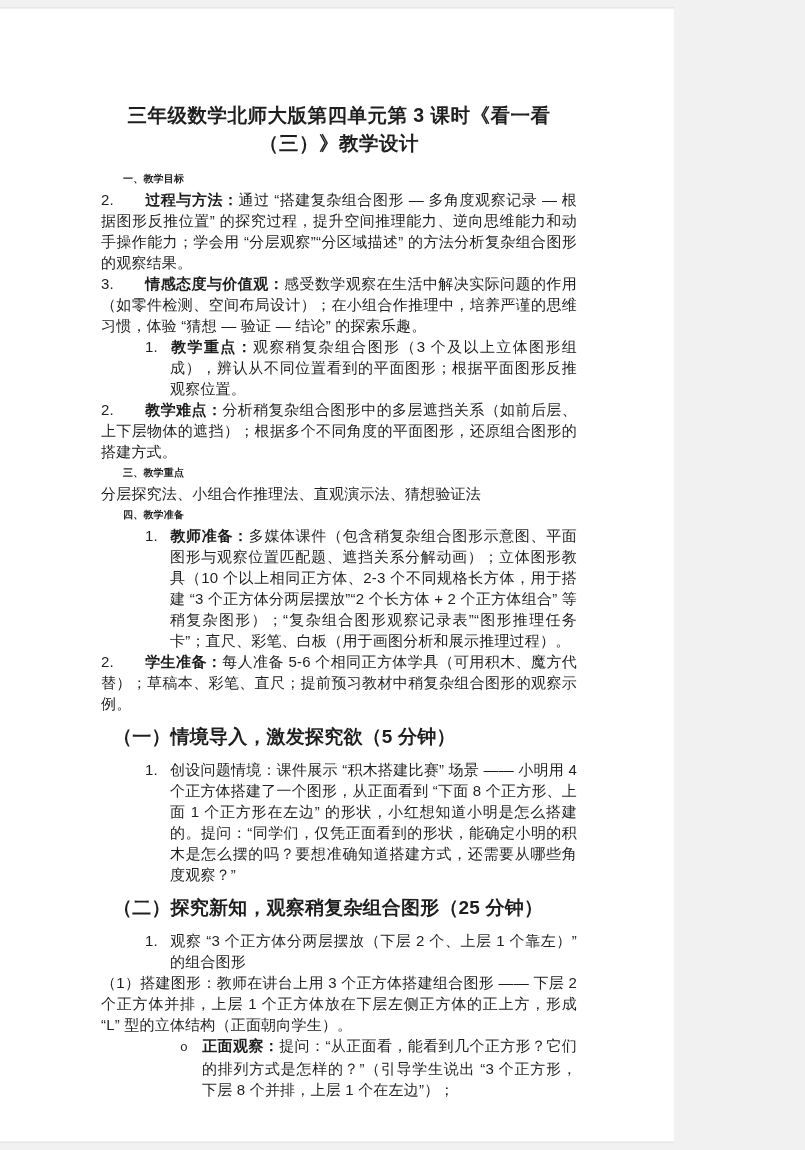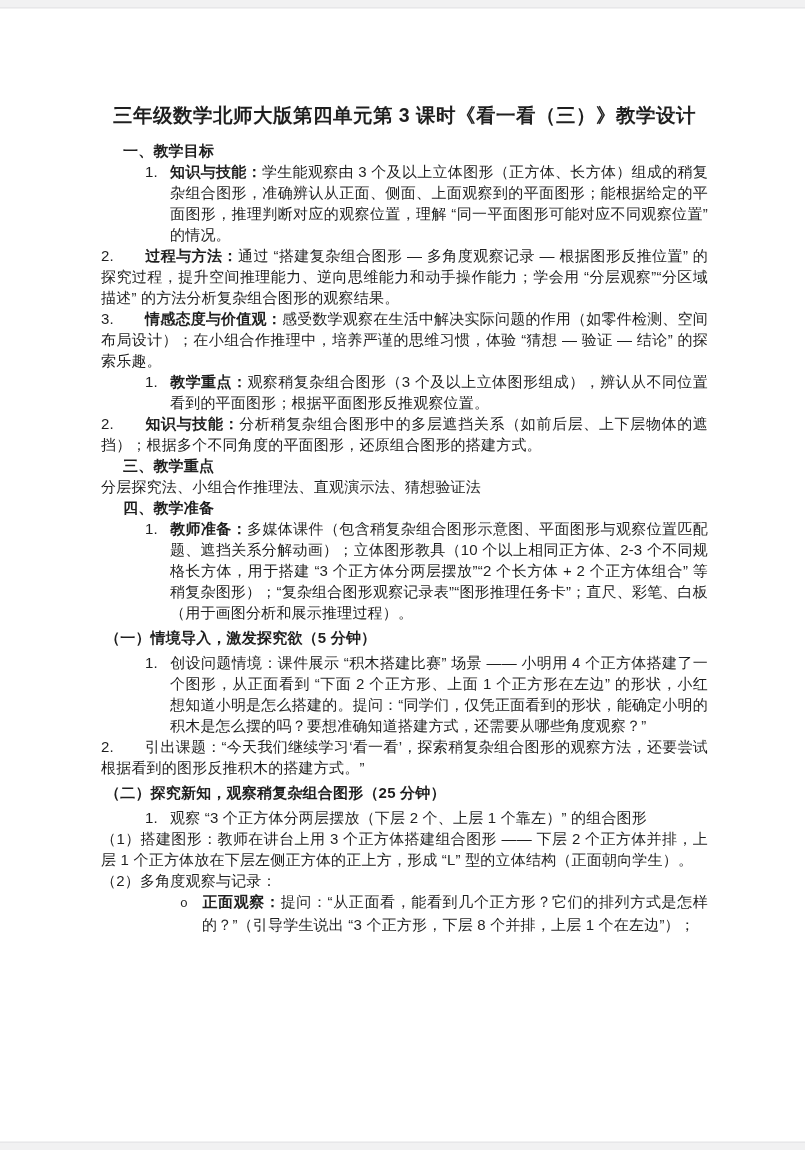--- a/index.html
+++ b/index.html
@@ -3,41 +3,41 @@
 <meta charset="utf-8">
 <style>
   * { box-sizing: border-box; }
   html, body { margin: 0; padding: 0; }
   body {
     width: 805px; height: 1150px;
     background: #f1f1f2;
     font-family: "Liberation Sans", sans-serif;
     color: #1f1f1f;
   }
-  .viewer { position: relative; width: 805px; height: 1150px; overflow: hidden; }
+  .viewer { position: relative; width: 674px; height: 1150px; overflow: hidden; }
   .edge { position: absolute; left: 0; right: 0; height: 8px; background: #f1f1f2; }
   .edge.top { top: 0; border-bottom: 1px solid #e7e7e9; }
   .edge.bottom { bottom: 0; border-top: 1px solid #e7e7e9; }
   .page {
     position: absolute; top: 9px; bottom: 9px; left: 0; right: 0;
     background: #ffffff;
     padding: 92px 97px 0 101px;
     overflow: hidden;
   }
   h1.doc-title {
     font-size: 19.5px; line-height: 28px; font-weight: 700;
     text-align: center; margin: 0 0 11px 0; letter-spacing: 0.5px;
   }
   h2.sec {
-    font-size: 15px; line-height: 21px; font-weight: 700;
+    font-size: 10px; line-height: 21px; font-weight: 700;
     margin: 0 0 0 22px; letter-spacing: 0.2px;
   }
   h3.sub {
-    font-size: 15px; line-height: 21px; font-weight: 700;
-    margin: 4px; letter-spacing: 0.2px;
+    font-size: 19px; line-height: 21px; font-weight: 700;
+    margin: 12px; letter-spacing: 0.2px;
   }
   p {
     font-size: 15px; line-height: 21px; margin: 0;
     text-align: justify; letter-spacing: 0.2px;
   }
   p.hang { padding-left: 69px; text-indent: -25px; }
   .mk { display: inline-block; width: 25px; text-indent: 0; }
   p.flat .mk { width: 44px; }
   .term { font-weight: 700; }
   p.bullet { padding-left: 101px; text-indent: -22px; }
@@ -50,40 +50,38 @@
 <body>
 
 <div class="viewer">
   <div class="edge top"></div>
 
   <div class="page">
 
     <h1 class="doc-title">三年级数学北师大版第四单元第 3 课时《看一看（三）》教学设计</h1>
 
     <h2 class="sec">一、教学目标</h2>
-    <p class="hang"><span class="mk">1.</span><span class="term">知识与技能：</span><span>学生能观察由 3 个及以上立体图形（正方体、长方体）组成的稍复杂组合图形，准确辨认从正面、侧面、上面观察到的平面图形；能根据给定的平面图形，推理判断对应的观察位置，理解 “同一平面图形可能对应不同观察位置” 的情况。</span></p>
     <p class="flat"><span class="mk">2.</span><span class="term">过程与方法：</span><span>通过 “搭建复杂组合图形 — 多角度观察记录 — 根据图形反推位置” 的探究过程，提升空间推理能力、逆向思维能力和动手操作能力；学会用 “分层观察”“分区域描述” 的方法分析复杂组合图形的观察结果。</span></p>
     <p class="flat"><span class="mk">3.</span><span class="term">情感态度与价值观：</span><span>感受数学观察在生活中解决实际问题的作用（如零件检测、空间布局设计）；在小组合作推理中，培养严谨的思维习惯，体验 “猜想 — 验证 — 结论” 的探索乐趣。</span></p>
 
     <p class="hang"><span class="mk">1.</span><span class="term">教学重点：</span><span>观察稍复杂组合图形（3 个及以上立体图形组成），辨认从不同位置看到的平面图形；根据平面图形反推观察位置。</span></p>
-    <p class="flat"><span class="mk">2.</span><span class="term">知识与技能：</span><span>分析稍复杂组合图形中的多层遮挡关系（如前后层、上下层物体的遮挡）；根据多个不同角度的平面图形，还原组合图形的搭建方式。</span></p>
+    <p class="flat"><span class="mk">2.</span><span class="term">教学难点：</span><span>分析稍复杂组合图形中的多层遮挡关系（如前后层、上下层物体的遮挡）；根据多个不同角度的平面图形，还原组合图形的搭建方式。</span></p>
 
     <h2 class="sec">三、教学重点</h2>
     <p>分层探究法、小组合作推理法、直观演示法、猜想验证法</p>
 
     <h2 class="sec">四、教学准备</h2>
     <p class="hang"><span class="mk">1.</span><span class="term">教师准备：</span><span>多媒体课件（包含稍复杂组合图形示意图、平面图形与观察位置匹配题、遮挡关系分解动画）；立体图形教具（10 个以上相同正方体、2-3 个不同规格长方体，用于搭建 “3 个正方体分两层摆放”“2 个长方体 + 2 个正方体组合” 等稍复杂图形）；“复杂组合图形观察记录表”“图形推理任务卡”；直尺、彩笔、白板（用于画图分析和展示推理过程）。</span></p>
+    <p class="flat"><span class="mk">2.</span><span class="term">学生准备：</span><span>每人准备 5-6 个相同正方体学具（可用积木、魔方代替）；草稿本、彩笔、直尺；提前预习教材中稍复杂组合图形的观察示例。</span></p>
 
 
     <h3 class="sub">（一）情境导入，激发探究欲（5 分钟）</h3>
-    <p class="hang"><span class="mk">1.</span><span>创设问题情境：课件展示 “积木搭建比赛” 场景 —— 小明用 4 个正方体搭建了一个图形，从正面看到 “下面 2 个正方形、上面 1 个正方形在左边” 的形状，小红想知道小明是怎么搭建的。提问：“同学们，仅凭正面看到的形状，能确定小明的积木是怎么摆的吗？要想准确知道搭建方式，还需要从哪些角度观察？”</span></p>
-    <p class="flat"><span class="mk">2.</span><span>引出课题：“今天我们继续学习‘看一看’，探索稍复杂组合图形的观察方法，还要尝试根据看到的图形反推积木的搭建方式。”</span></p>
+    <p class="hang"><span class="mk">1.</span><span>创设问题情境：课件展示 “积木搭建比赛” 场景 —— 小明用 4 个正方体搭建了一个图形，从正面看到 “下面 8 个正方形、上面 1 个正方形在左边” 的形状，小红想知道小明是怎么搭建的。提问：“同学们，仅凭正面看到的形状，能确定小明的积木是怎么摆的吗？要想准确知道搭建方式，还需要从哪些角度观察？”</span></p>
 
     <h3 class="sub">（二）探究新知，观察稍复杂组合图形（25 分钟）</h3>
     <p class="hang"><span class="mk">1.</span><span>观察 “3 个正方体分两层摆放（下层 2 个、上层 1 个靠左）” 的组合图形</span></p>
     <p>（1）搭建图形：教师在讲台上用 3 个正方体搭建组合图形 —— 下层 2 个正方体并排，上层 1 个正方体放在下层左侧正方体的正上方，形成 “L” 型的立体结构（正面朝向学生）。</p>
-    <p>（2）多角度观察与记录：</p>
     <p class="bullet"><span class="bmk">o</span><span class="term">正面观察：</span><span>提问：“从正面看，能看到几个正方形？它们的排列方式是怎样的？”（引导学生说出 “3 个正方形，下层 8 个并排，上层 1 个在左边”）；</span></p>
 
   </div>
 
   <div class="edge bottom"></div>
 </div>
 
 </body></html>

